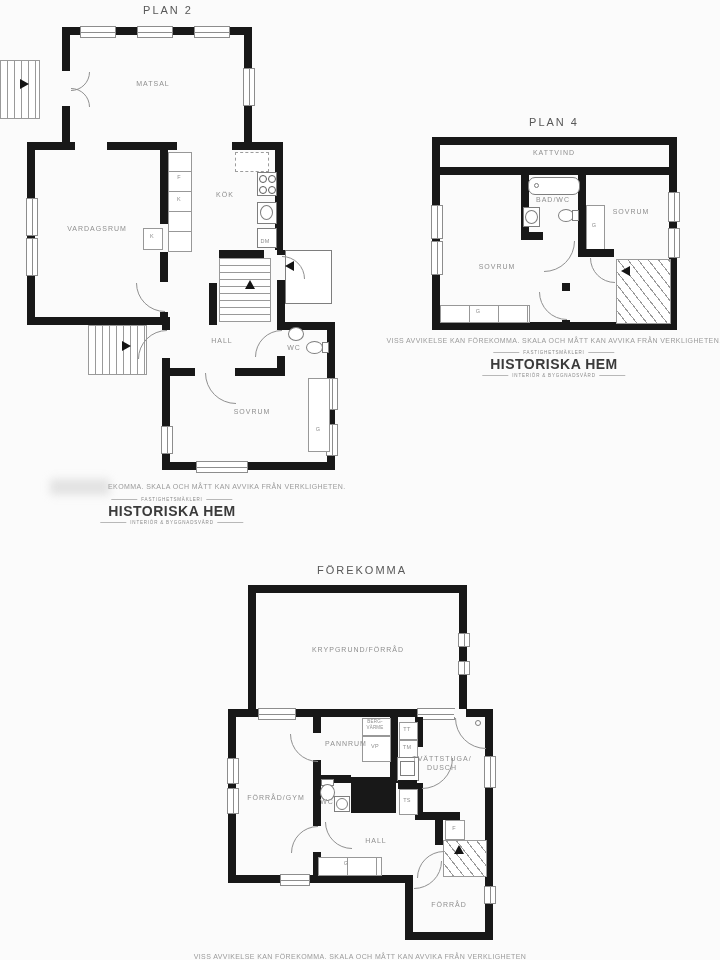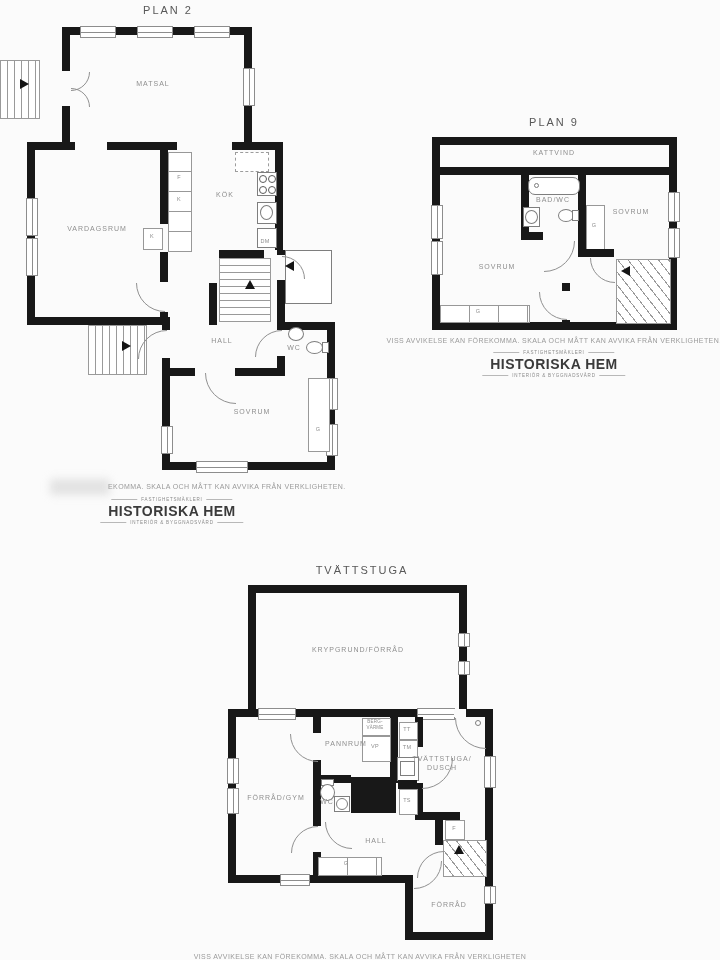--- a/index.html
+++ b/index.html
@@ -141,21 +141,21 @@
     <div class="smudge" style="left:50px;top:479px;width:60px;height:16px"></div>
     <div class="disc" style="left:108px;top:483px">EKOMMA. SKALA OCH MÅTT KAN AVVIKA FRÅN VERKLIGHETEN.</div>
     <div class="logo" style="left:172px;top:497px">
       <div class="tag">FASTIGHETSMÄKLERI</div>
       <div class="name">HISTORISKA HEM</div>
       <div class="tag">INTERIÖR &amp; BYGGNADSVÅRD</div>
     </div>
   </div>
 
   <div class="grp">
-    <div class="title" style="left:554px;top:116px">PLAN 9</div>
+    <div class="title" style="left:554px;top:116px">PLAN 4</div>
 
     <div class="wall" style="left:432px;top:137px;width:245px;height:8px"></div>
     <div class="wall" style="left:440px;top:167px;width:229px;height:8px"></div>
     <div class="wall" style="left:432px;top:137px;width:8px;height:193px"></div>
     <div class="win v" style="left:431px;top:205px;width:10px;height:32px"></div>
     <div class="win v" style="left:431px;top:241px;width:10px;height:32px"></div>
     <div class="wall" style="left:669px;top:137px;width:8px;height:193px"></div>
     <div class="win v" style="left:668px;top:192px;width:10px;height:28px"></div>
     <div class="win v" style="left:668px;top:228px;width:10px;height:28px"></div>
     <div class="wall" style="left:432px;top:322px;width:245px;height:8px"></div>
@@ -192,21 +192,21 @@
 
     <div class="disc ctr" style="left:554px;top:337px">VISS AVVIKELSE KAN FÖREKOMMA. SKALA OCH MÅTT KAN AVVIKA FRÅN VERKLIGHETEN.</div>
     <div class="logo" style="left:554px;top:350px">
       <div class="tag">FASTIGHETSMÄKLERI</div>
       <div class="name">HISTORISKA HEM</div>
       <div class="tag">INTERIÖR &amp; BYGGNADSVÅRD</div>
     </div>
   </div>
 
   <div class="grp">
-    <div class="title" style="left:362px;top:564px">TVÄTTSTUGA</div>
+    <div class="title" style="left:362px;top:564px">FÖREKOMMA</div>
 
     <div class="wall" style="left:248px;top:585px;width:219px;height:8px"></div>
     <div class="wall" style="left:248px;top:585px;width:8px;height:132px"></div>
     <div class="wall" style="left:459px;top:585px;width:8px;height:132px"></div>
     <div class="win v" style="left:458px;top:633px;width:10px;height:12px"></div>
     <div class="win v" style="left:458px;top:661px;width:10px;height:12px"></div>
 
     <div class="wall" style="left:228px;top:709px;width:265px;height:8px"></div>
     <div class="win h" style="left:258px;top:708px;width:36px;height:10px"></div>
     <div class="win h" style="left:417px;top:708px;width:36px;height:10px"></div>

